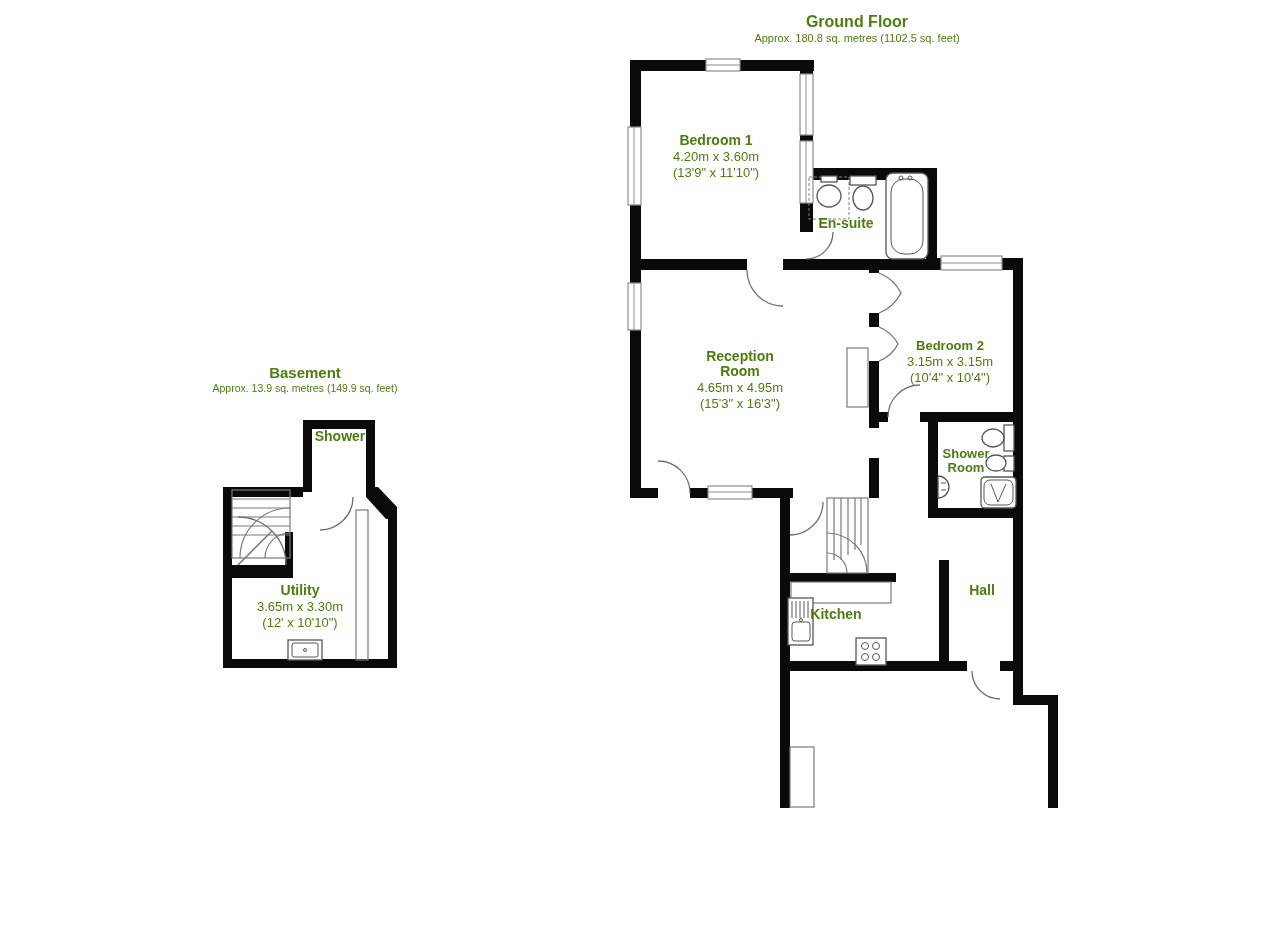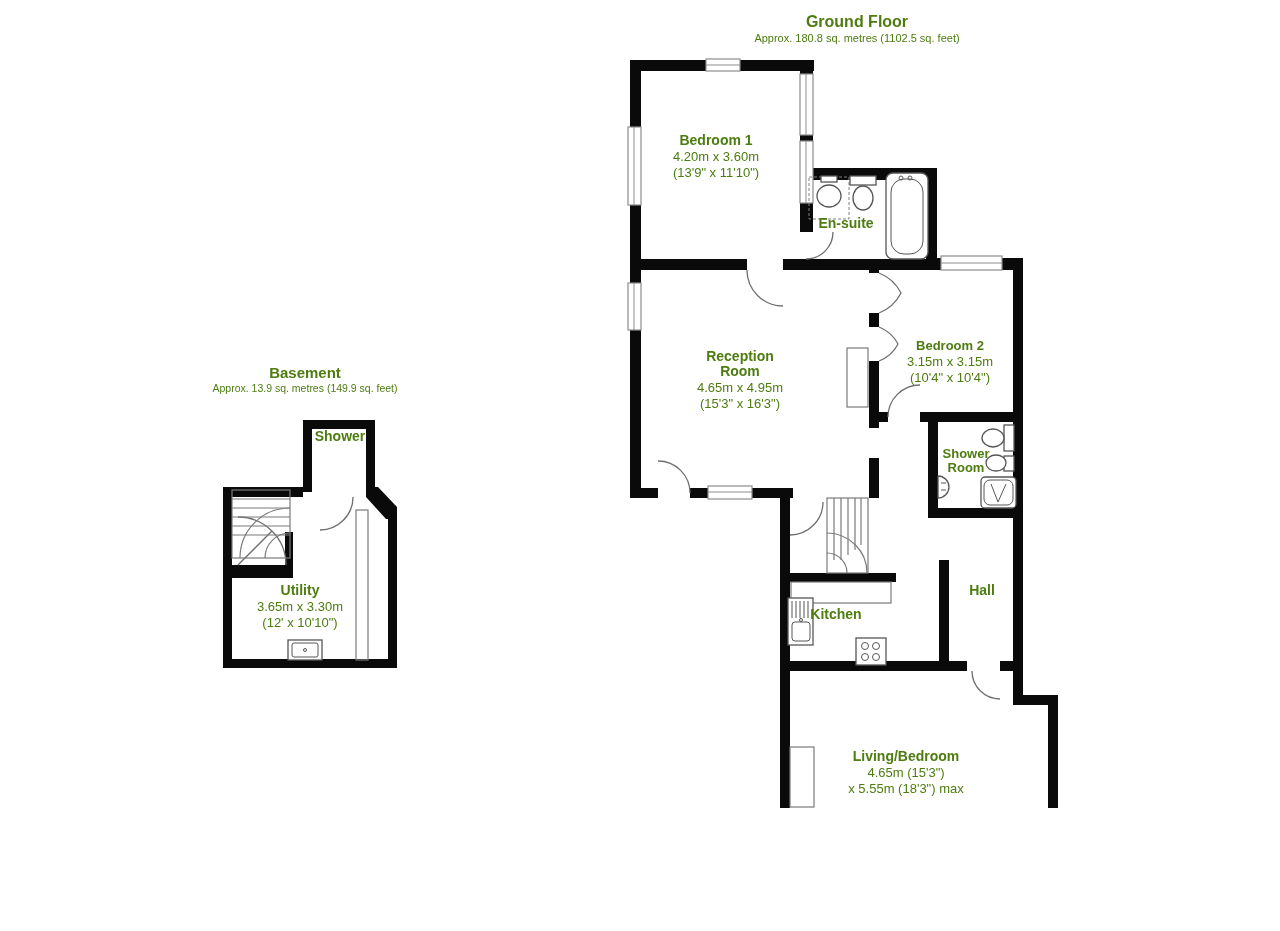--- a/index.html
+++ b/index.html
@@ -261,25 +261,20 @@
   </div>
 
   <div class="lbl" style="left:982px;top:582px;">
     <div class="room-name">Hall</div>
   </div>
 
   <div class="lbl" style="left:836px;top:606px;">
     <div class="room-name">Kitchen</div>
   </div>
 
-  <div class="lbl" style="left:906px;top:748px;">
-    <div class="room-name">Living/Bedroom</div>
-    <div class="room-dims">4.65m (15'3")</div>
-    <div class="room-dims">x 5.55m (18'3") max</div>
-  </div>
 
   <div class="lbl" style="left:305px;top:364px;">
     <div class="floor-title" style="font-size:15px;">Basement</div>
     <div class="floor-sub" style="font-size:10.5px;">Approx. 13.9 sq. metres (149.9 sq. feet)</div>
   </div>
 
   <div class="lbl" style="left:340px;top:428px;">
     <div class="room-name">Shower</div>
   </div>
 

